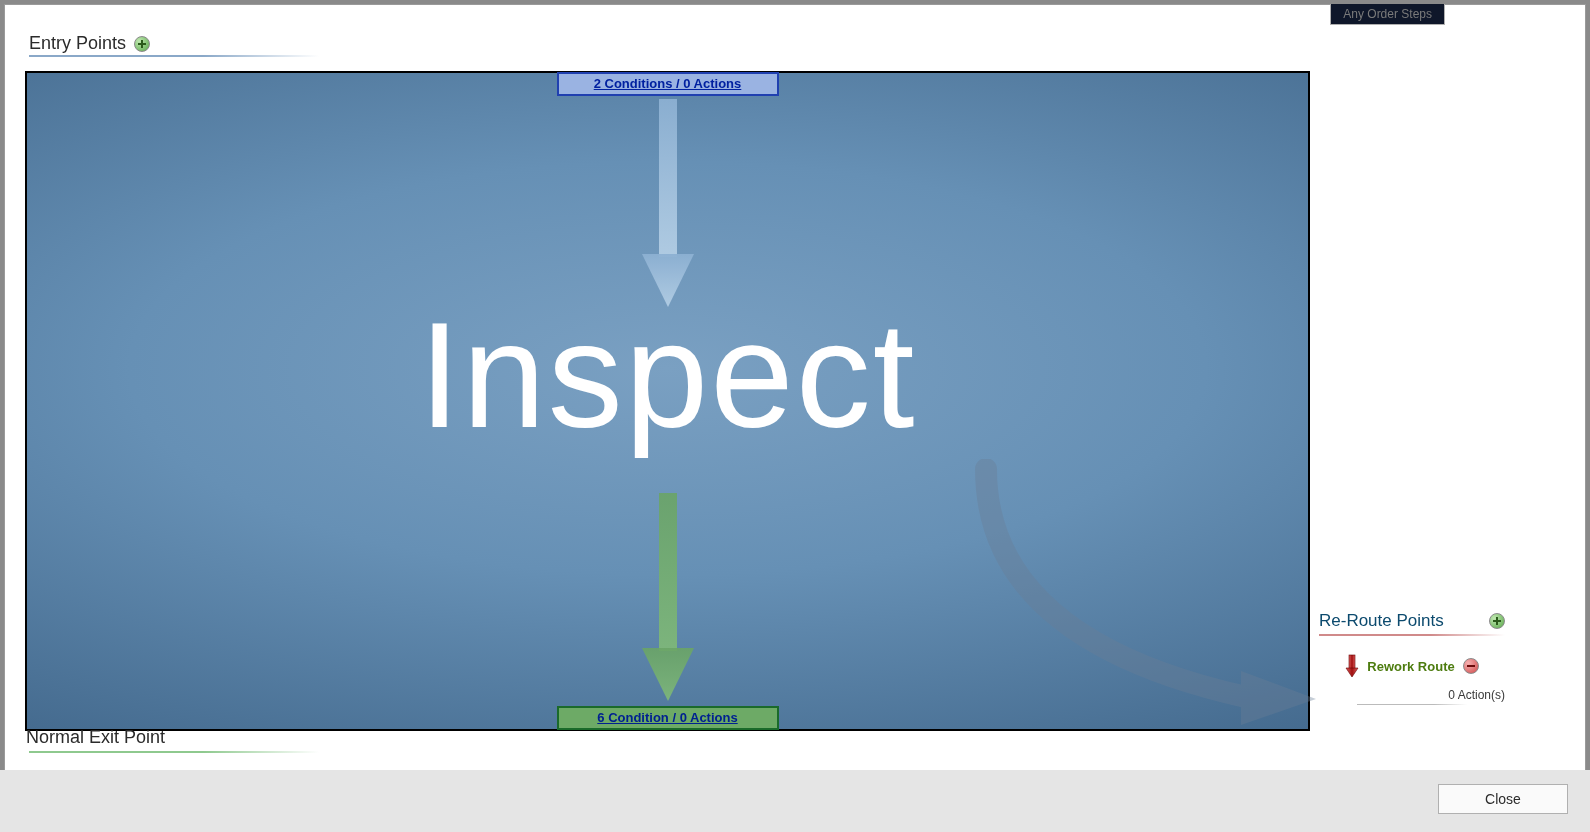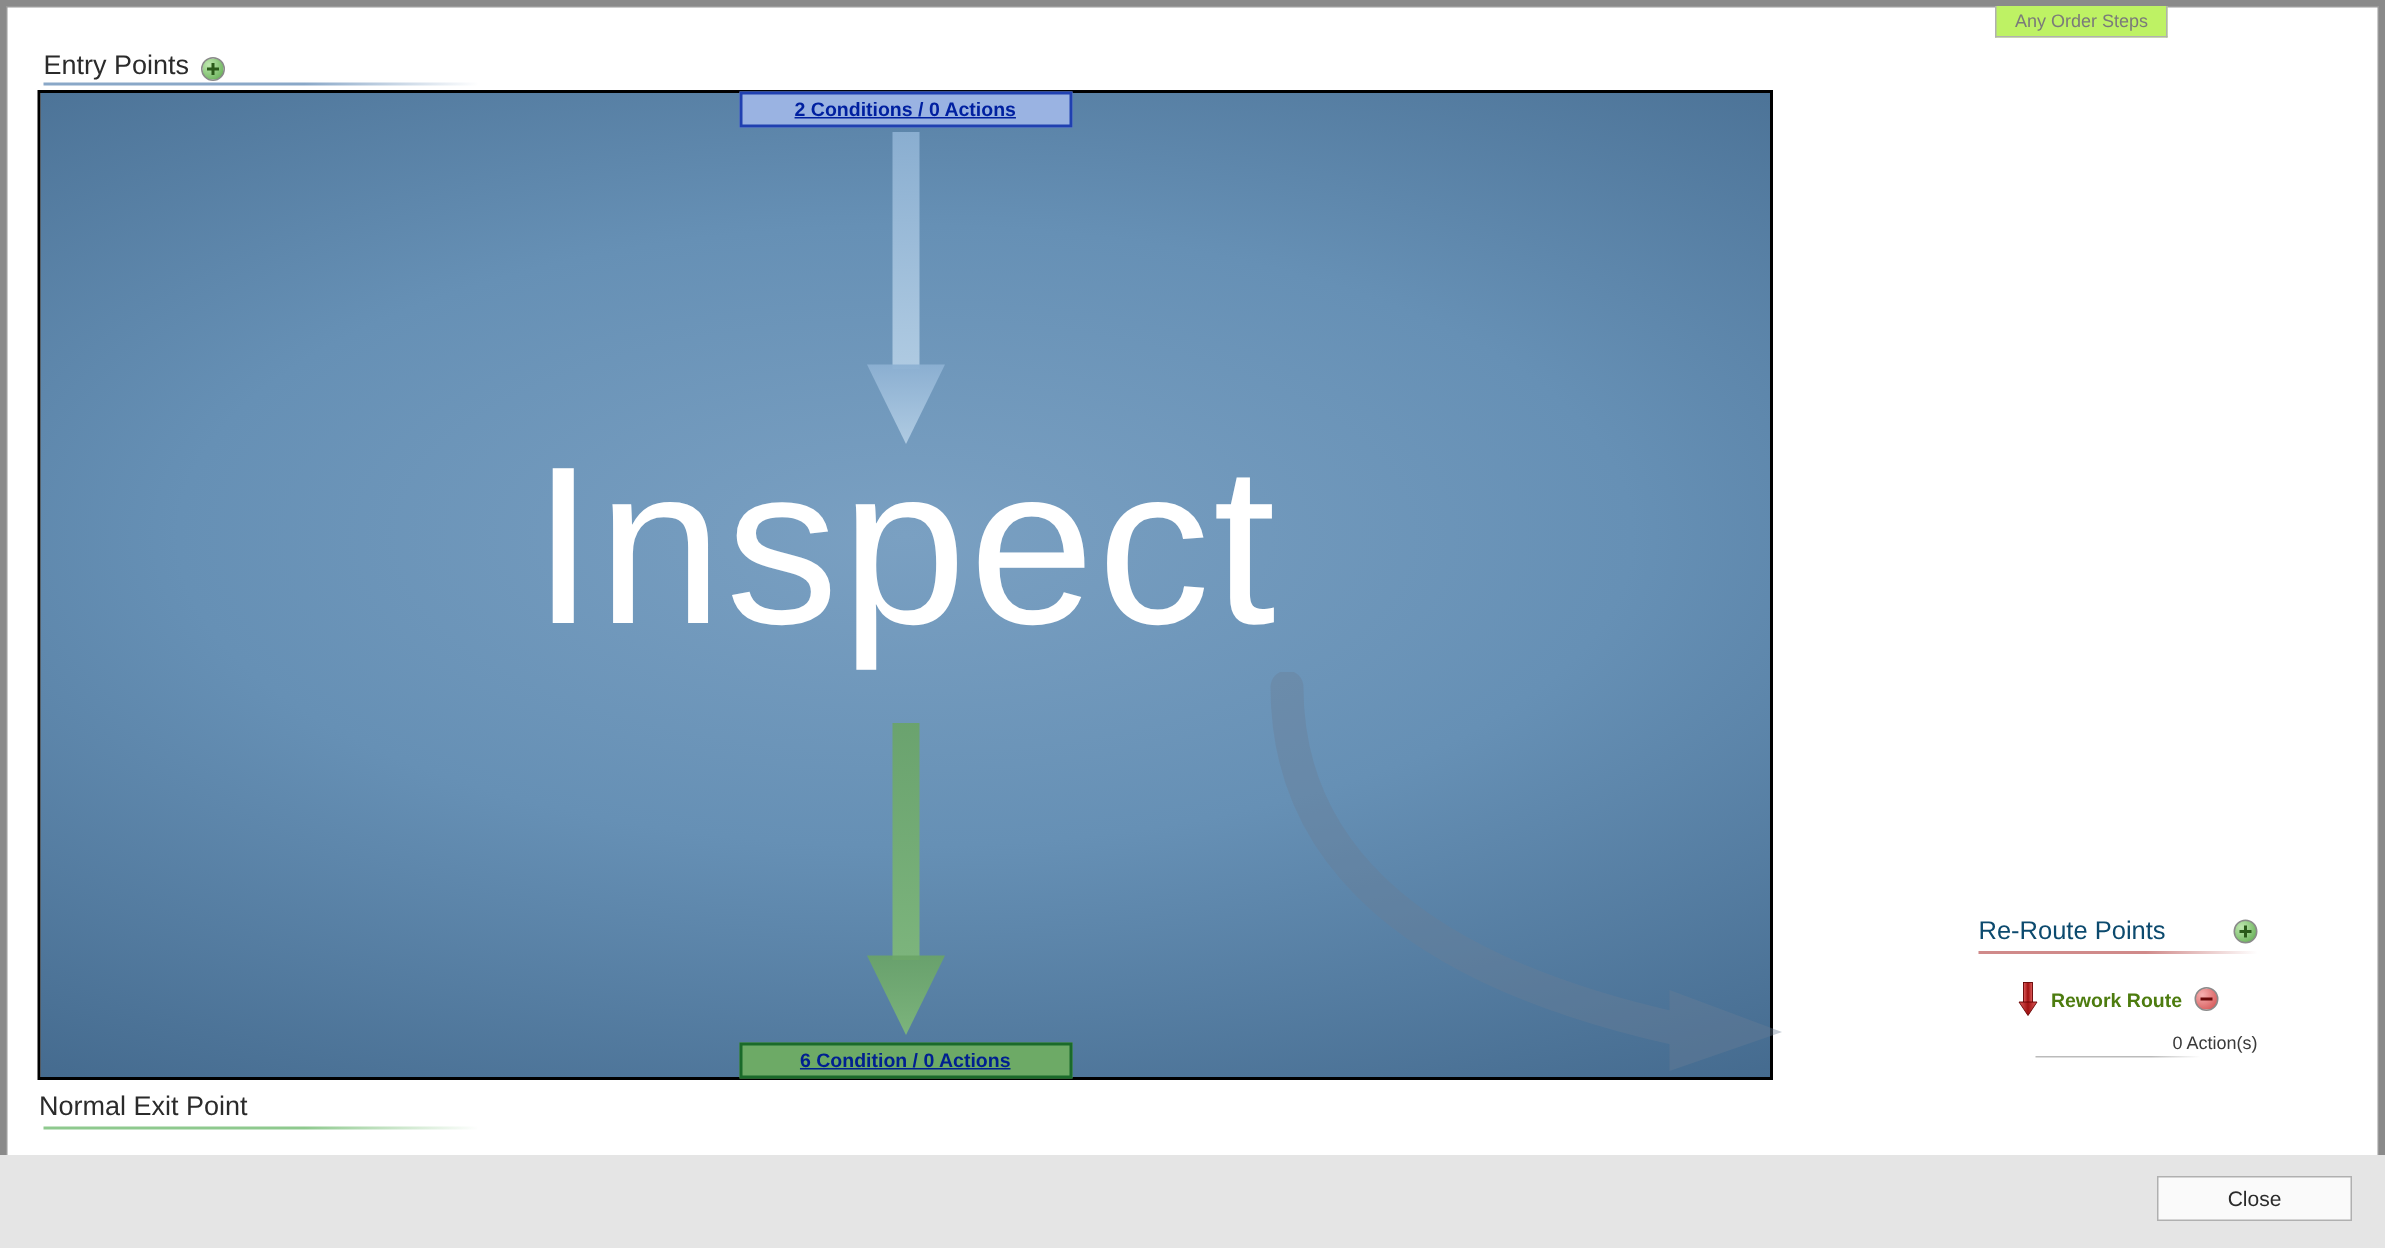--- a/index.html
+++ b/index.html
@@ -18,34 +18,34 @@
     border: 1px solid #9a9a9a;
   }
   
   .tab-bar {
     position: absolute;
     top: -1px;
     right: 140px;
     display: flex;
   }
   .tab {
-    background: #bef264;
+    background: #0f172a;
     border: 1px solid #b0b0b0;
     border-top: none;
     color: #7a7a7a;
     font-size: 12px;
     padding: 3px 12px;
   }
   
   .entry-points-row {
     position: absolute;
     top: 28px;
     left: 24px;
     display: flex;
-    align-items: flex-end;
+    align-items: center;
     gap: 8px;
   }
   .section-label {
     font-size: 18px;
     color: #2b2b2b;
   }
   .section-underline {
     position: absolute;
     left: 24px;
     top: 50px;
@@ -83,23 +83,23 @@
   }
   .minus-btn::before {
     content: "";
     position: absolute;
     background: #6a0a0a;
     width: 8px; height: 2px;
   }
   
   .canvas {
     position: absolute;
-    top: 55px;
+    top: 66px;
     left: 20px;
-    width: 1157px;
+    width: 1285px;
     height: 660px;
     border: 2px solid #000;
     background: radial-gradient(ellipse 120% 90% at 50% 45%, #7aa0c2 0%, #6690b5 35%, #446a8e 75%, #365a7c 100%);
   }
   
   .cond-badge {
     position: absolute;
     top: -1px;
     left: 50%;
     transform: translateX(-50%);

